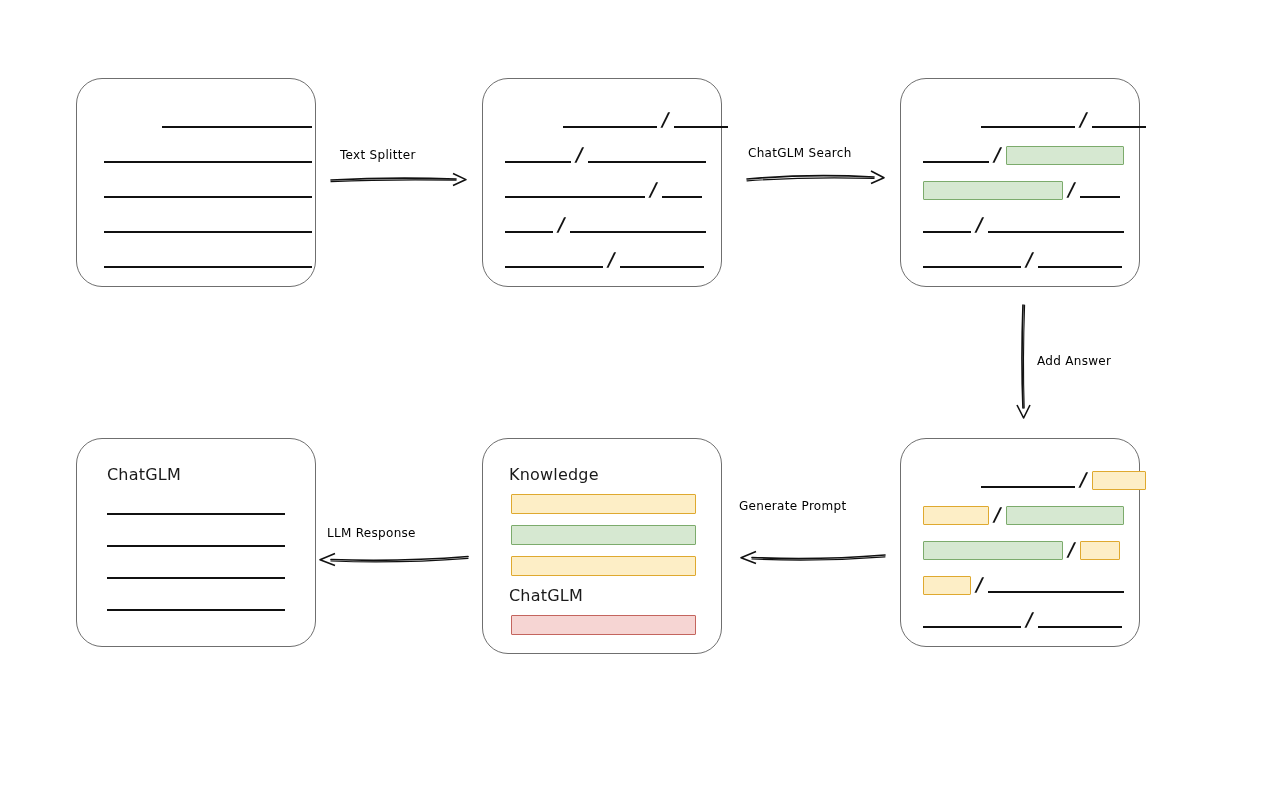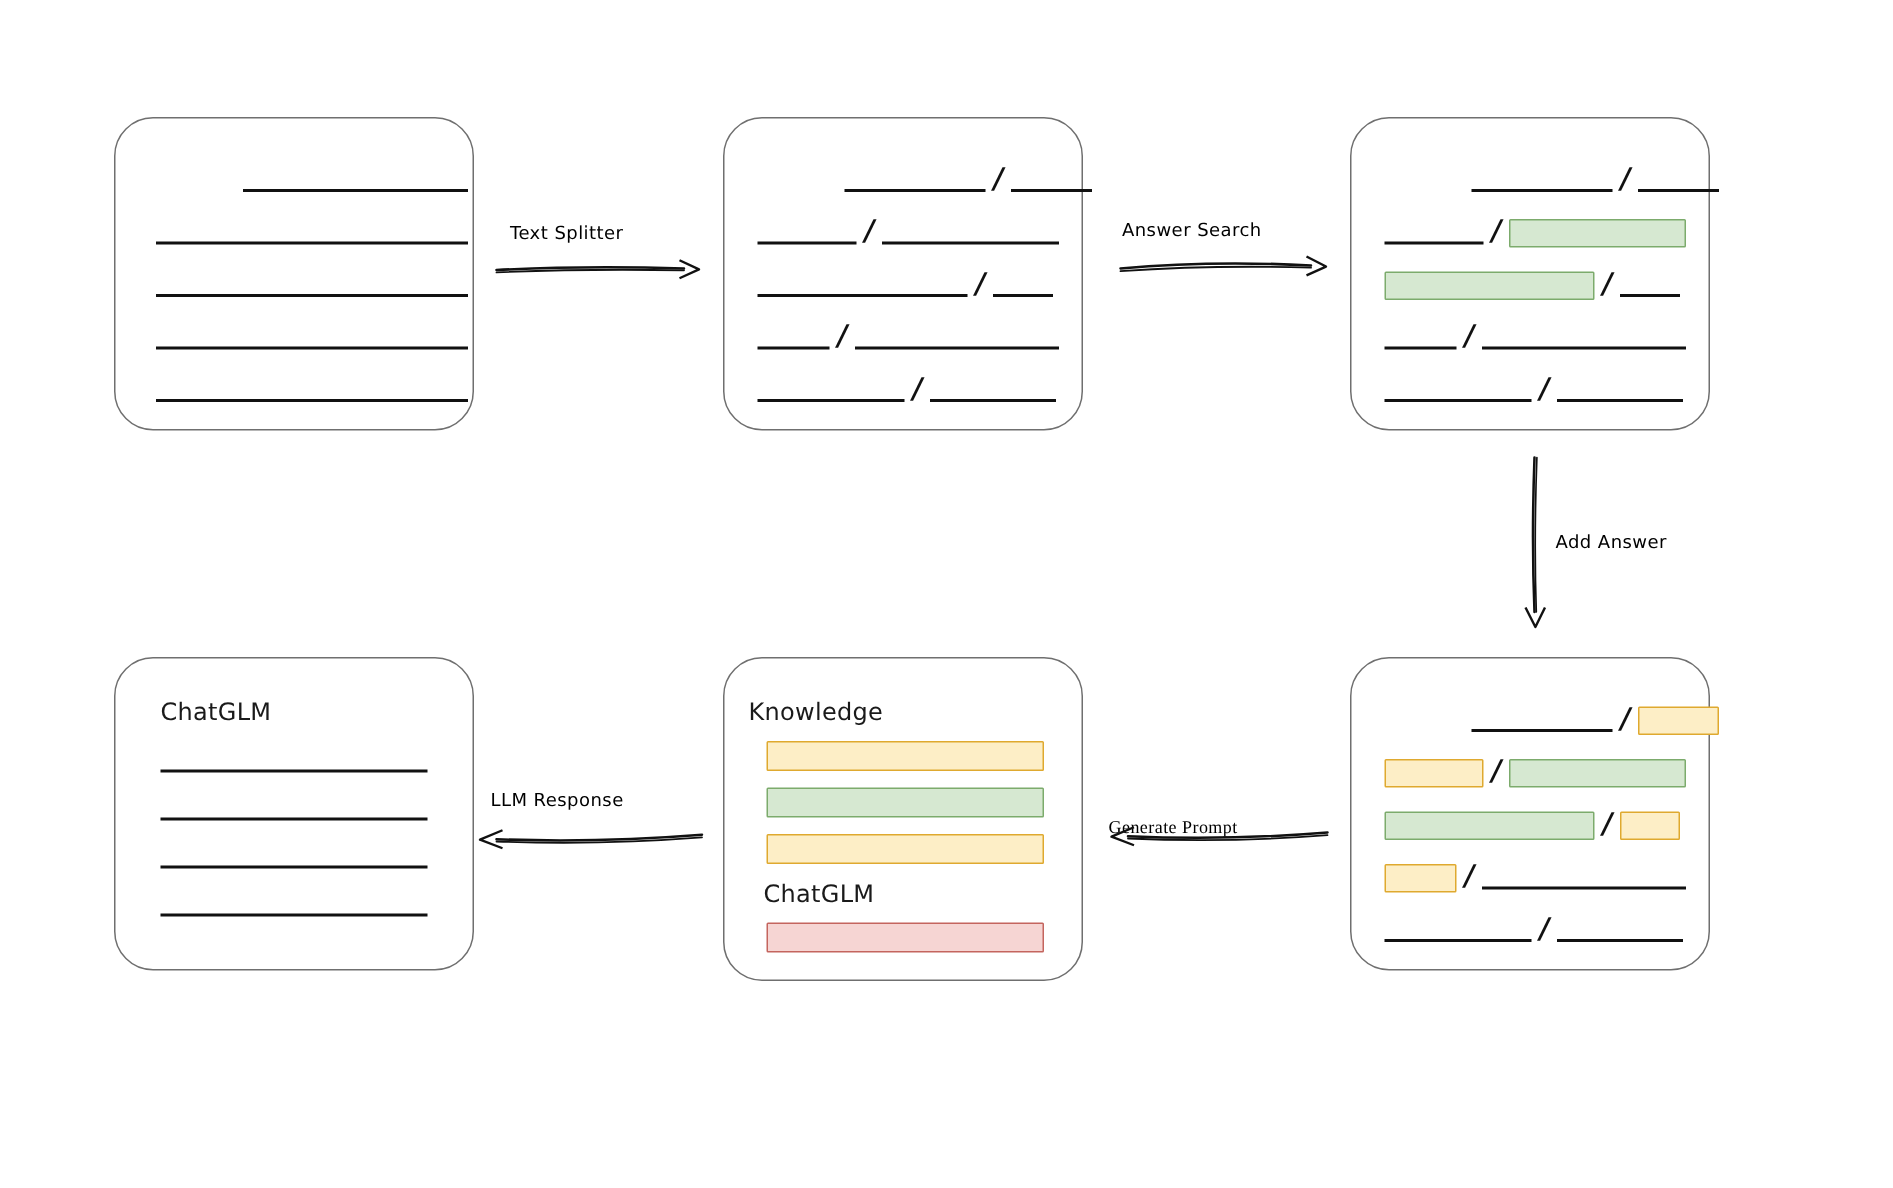--- a/index.html
+++ b/index.html
@@ -170,21 +170,21 @@
           <div class="seg-line" style="width: 136px;"></div>
         </div>
         <div class="row" style="left: 22px; top: 170px;">
           <div class="seg-line" style="width: 98px;"></div>
           <span class="slash">/</span>
           <div class="seg-line" style="width: 84px;"></div>
         </div>
       </div>
   </div>
 
-  <div class="arrow-caption" style="left:748px; top:146px;">Answer Search</div>
+  <div class="arrow-caption" style="left:748px; top:146px;">ChatGLM Search</div>
   <svg class="arrow-svg" style="left:746px; top:166px;" width="142" height="22" viewBox="0 0 142 22">
     <path d="M1 13 Q 62 7.5 128 11" stroke="#111" stroke-width="1.7" fill="none" stroke-linecap="round"></path>
     <path d="M1 14.8 Q 62 10.5 128 12.4" stroke="#111" stroke-width="1.2" fill="none" stroke-linecap="round"></path>
     <path d="M125 5 L 138 11.7 L 125 17.6" stroke="#111" stroke-width="1.6" fill="none" stroke-linejoin="round"></path>
   </svg>
 
   <div class="doc-box" style="left:900px; top:78px; width:240px; height:209px;">
     <div id="rows-matched">
         <div class="row" style="left: 80px; top: 30px;">
           <div class="seg-line" style="width: 94px;"></div>
@@ -244,29 +244,29 @@
           <div class="seg-line" style="width: 136px;"></div>
         </div>
         <div class="row" style="left: 22px; top: 170px;">
           <div class="seg-line" style="width: 98px;"></div>
           <span class="slash">/</span>
           <div class="seg-line" style="width: 84px;"></div>
         </div>
       </div>
   </div>
 
-  <div class="arrow-caption" style="left:739px; top:544px;font-family:Liberation Serif, serif;">Generate Prompt</div>
+  <div class="arrow-caption" style="left:739px; top:499px;">Generate Prompt</div>
   <svg class="arrow-svg" style="left:738px; top:546px;" width="148" height="22" viewBox="0 0 148 22">
     <path d="M147 9 Q 80 14.5 14 11.5" stroke="#111" stroke-width="1.7" fill="none" stroke-linecap="round"></path>
     <path d="M147 10.8 Q 80 16 14 13" stroke="#111" stroke-width="1.2" fill="none" stroke-linecap="round"></path>
     <path d="M18 5.5 L 3 11.8 L 18 17.5" stroke="#111" stroke-width="1.6" fill="none" stroke-linejoin="round"></path>
   </svg>
 
   <div class="doc-box" style="left:482px; top:438px; width:240px; height:216px;">
-    <div class="box-label" style="left:16px; top:26px;">Knowledge</div>
+    <div class="box-label" style="left:26px; top:26px;">Knowledge</div>
     <div id="bars-knowledge">
         <div class="bar chip-yellow" style="left: 28px; top: 55px; width: 185px;"></div>
         <div class="bar chip-green" style="left: 28px; top: 86px; width: 185px;"></div>
         <div class="bar chip-yellow" style="left: 28px; top: 117px; width: 185px;"></div>
       </div>
     <div class="box-label" style="left:26px; top:147px;">ChatGLM</div>
     <div id="bars-question">
         <div class="bar chip-red" style="left: 28px; top: 176px; width: 185px;"></div>
       </div>
   </div>

